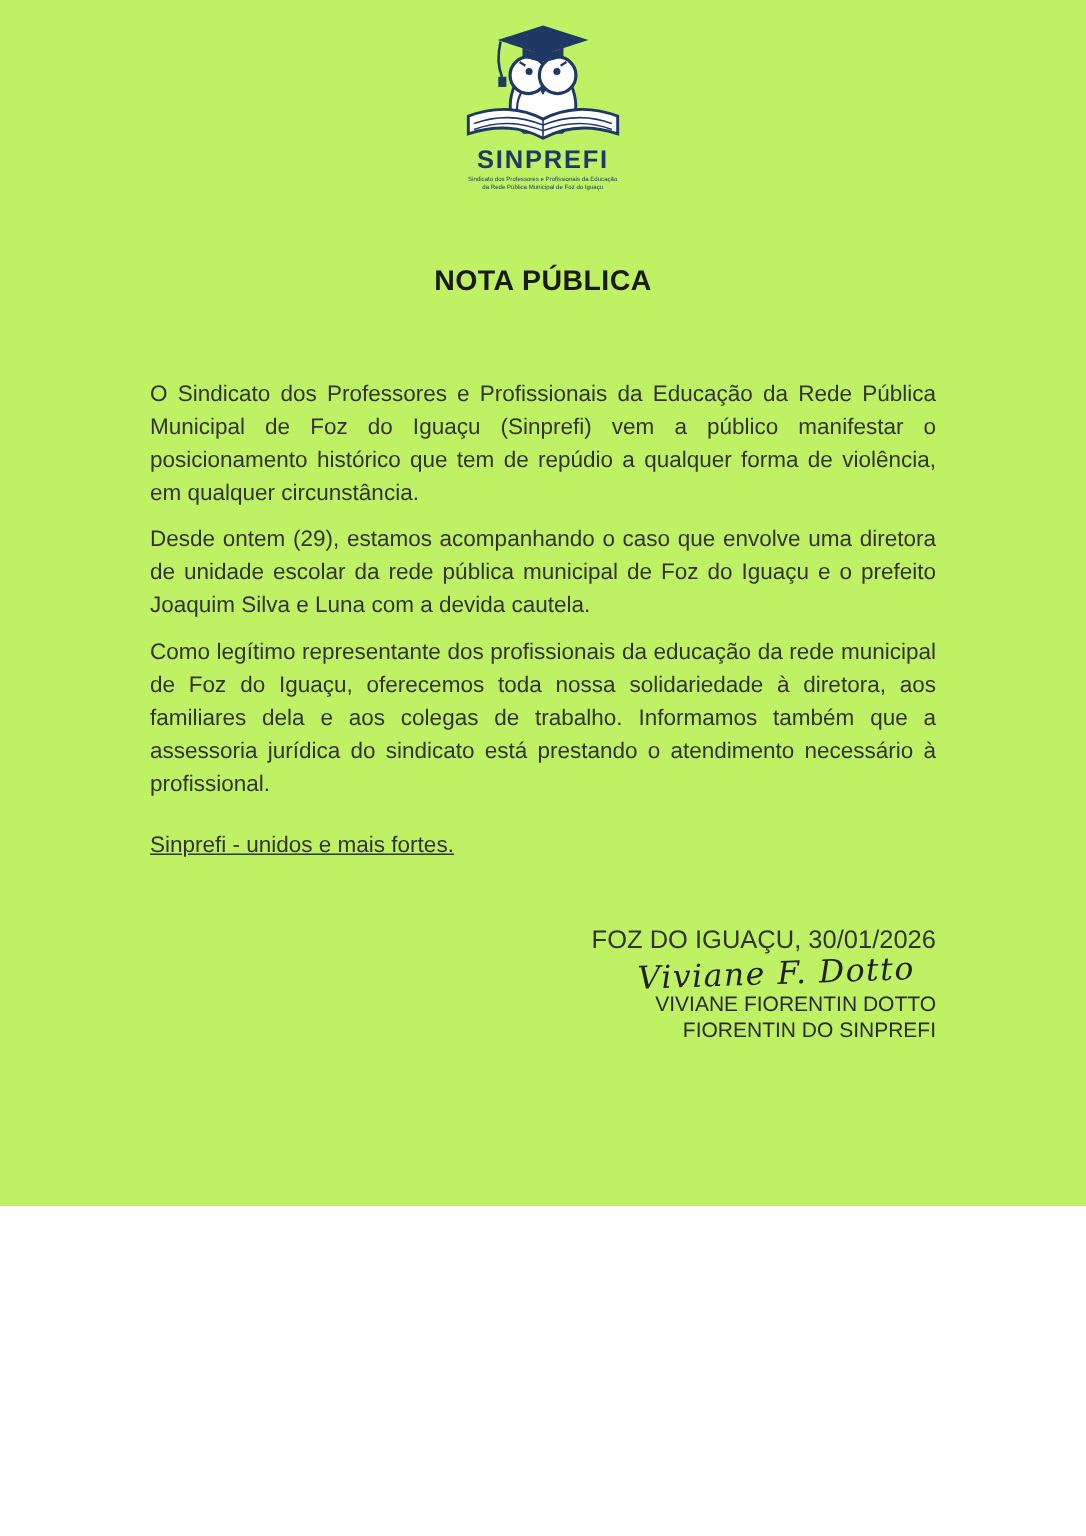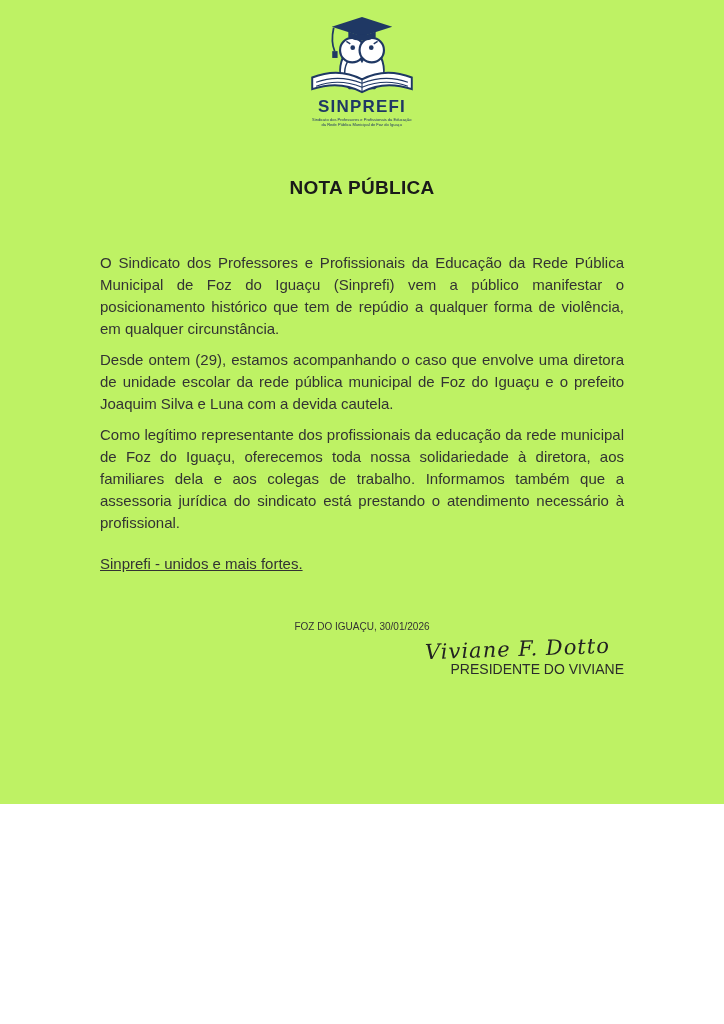--- a/index.html
+++ b/index.html
@@ -57,21 +57,21 @@
   .slogan {
     margin-top: 19px;
     text-align: left;
     text-decoration: underline;
   }
   .signature-block {
     margin-top: 43px;
     text-align: right;
     line-height: 18px;
   }
-  .place-date { font-size: 10px; text-align: center; }
+  .place-date { font-size: 17px; }
   .signature-script {
     font-family: "DejaVu Serif", serif;
     font-style: italic;
     font-size: 21px;
     line-height: 24px;
     color: #222222;
     transform: rotate(-2deg);
     display: inline-block;
     margin: 1px 14px 0 0;
     letter-spacing: 1px;
@@ -125,17 +125,18 @@
     <p>Desde ontem (29), estamos acompanhando o caso que envolve uma diretora de unidade escolar da rede pública municipal de Foz do Iguaçu e o prefeito Joaquim Silva e Luna com a devida cautela.</p>
     <p>Como legítimo representante dos profissionais da educação da rede municipal de Foz do Iguaçu, oferecemos toda nossa solidariedade à diretora, aos familiares dela e aos colegas de trabalho. Informamos também que a assessoria jurídica do sindicato está prestando o atendimento necessário à profissional.</p>
 
     <p class="slogan">Sinprefi - unidos e mais fortes.</p>
 
     <div class="signature-block">
       <div class="place-date">FOZ DO IGUAÇU, 30/01/2026</div>
       <div>
         <span class="signature-script">Viviane F. Dotto</span>
       </div>
-      <div class="signer-role">PRESIDENTE DO VIVIANE</div>
+      <div class="signer-name">VIVIANE FIORENTIN DOTTO</div>
+      <div class="signer-role">FIORENTIN DO SINPREFI</div>
     </div>
   </div>
 
 </div>
 
 </body></html>

